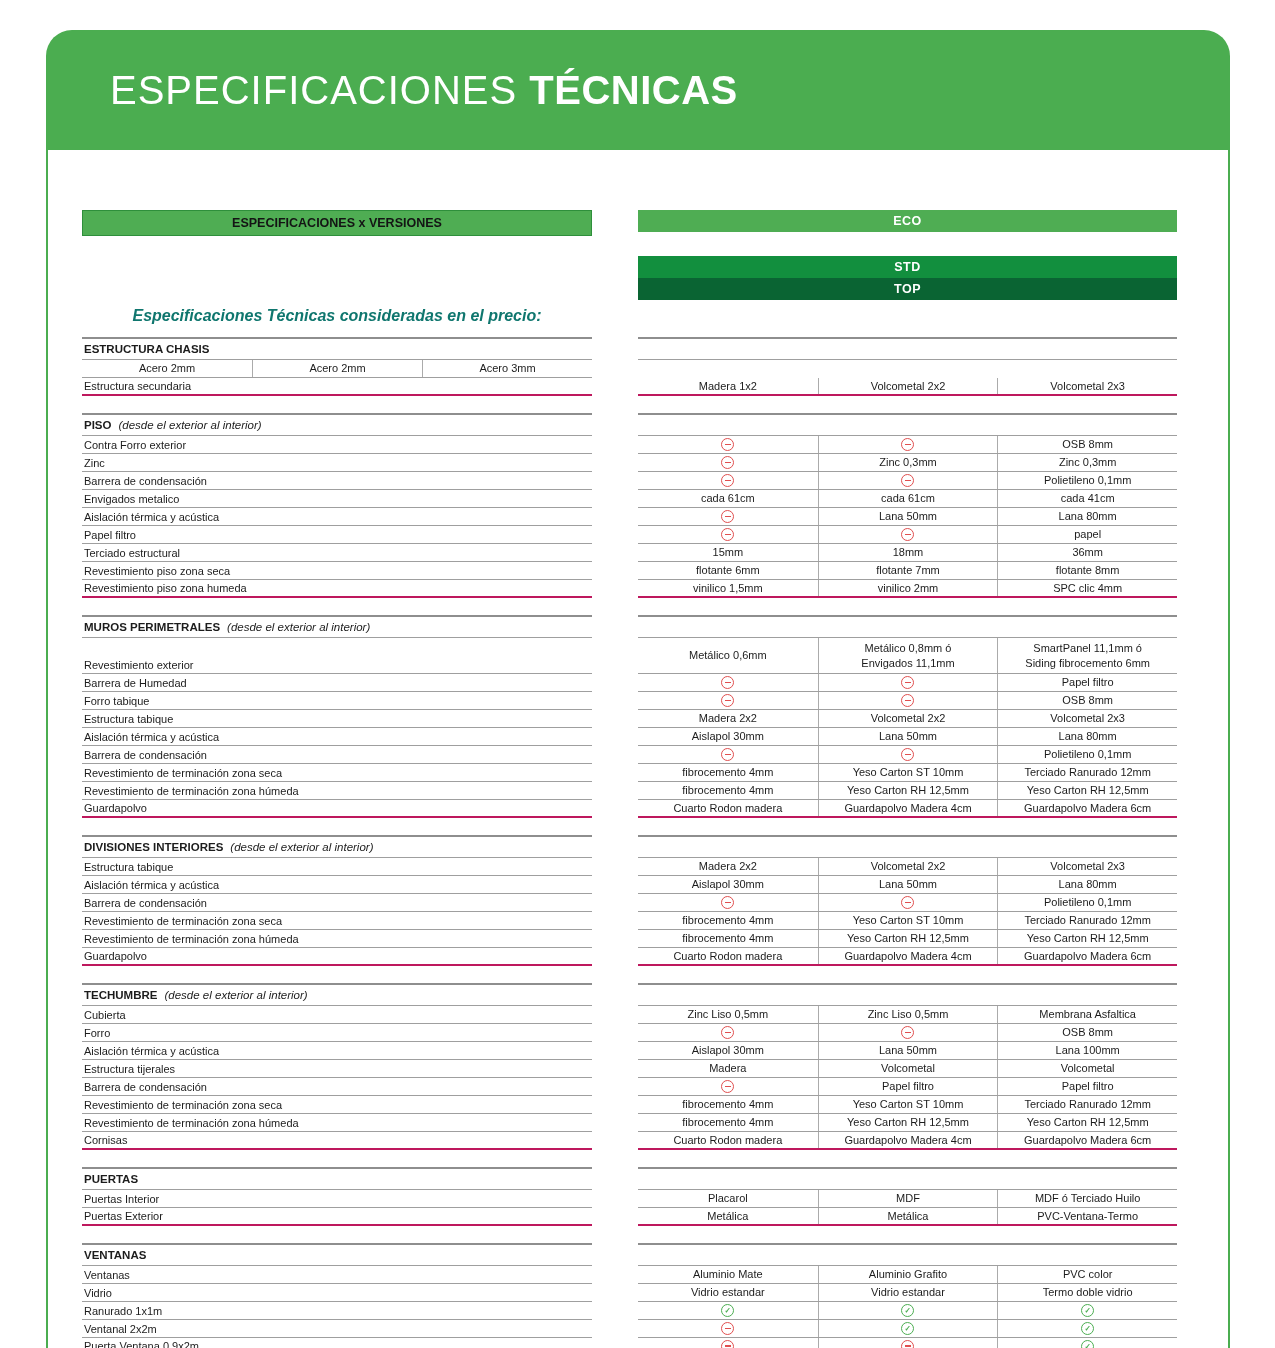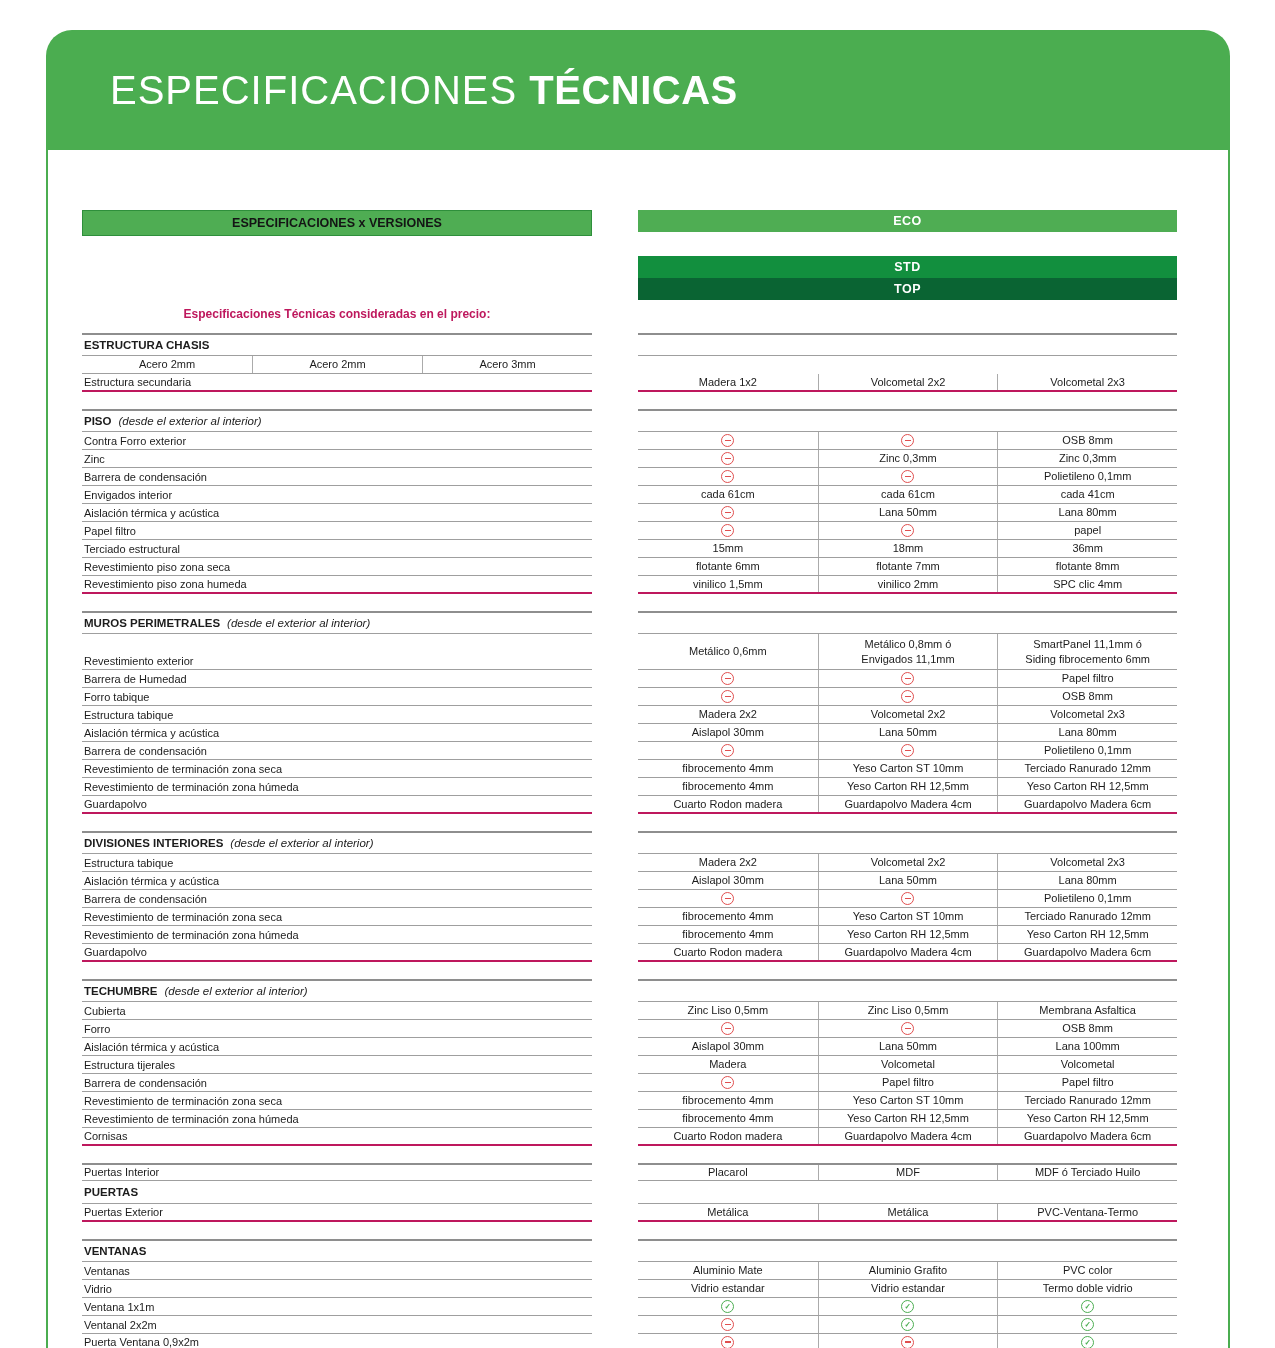--- a/index.html
+++ b/index.html
@@ -31,22 +31,22 @@
     font-weight:700; font-size:12.5px; color:#141414;
     border:1px solid #2e8f3b; box-sizing:border-box;
   }
   .col-bars { display:grid; grid-template-columns:1fr; column-gap:3px; }
   .col-bar {
     height:22px; display:flex; align-items:center; justify-content:center;
     color:#ffffff; font-weight:700; font-size:12.5px; letter-spacing:0.5px;
   }
 
   .subtitle {
-    width:510px; text-align:center; font-weight:700;
-    font-size:12px; color:#be185d; margin-top:7px;
+    width:510px; text-align:center; font-style:italic; font-weight:700;
+    font-size:16px; color:#0f766e; margin-top:7px;
   }
 
   .tbl { margin-top:12px; }
   .spacer { height:17px; }
 
   .row { display:grid; grid-template-columns:510px 1fr; column-gap:46px; }
   .seg { box-sizing:border-box; border-bottom:1.5px solid #9f9f9f; }
   .section .row:first-child .seg { border-top:2px solid #8e8e8e; }
   .section .row:last-child .seg { border-bottom:2px solid #be185d; }
 
@@ -157,21 +157,21 @@
           </div>
           <div class="row h-data">
             <div class="seg seg-label">Barrera de condensación</div>
             <div class="seg seg-values">
               <div class="vcell"><span class="icon no"></span></div>
               <div class="vcell"><span class="icon no"></span></div>
               <div class="vcell">Polietileno 0,1mm</div>
             </div>
           </div>
           <div class="row h-data">
-            <div class="seg seg-label">Envigados interior</div>
+            <div class="seg seg-label">Envigados metalico</div>
             <div class="seg seg-values">
               <div class="vcell">cada 61cm</div>
               <div class="vcell">cada 61cm</div>
               <div class="vcell">cada 41cm</div>
             </div>
           </div>
           <div class="row h-data">
             <div class="seg seg-label">Aislación térmica y acústica</div>
             <div class="seg seg-values">
               <div class="vcell"><span class="icon no"></span></div>
@@ -423,34 +423,34 @@
             <div class="seg seg-label">Cornisas</div>
             <div class="seg seg-values">
               <div class="vcell">Cuarto Rodon madera</div>
               <div class="vcell">Guardapolvo Madera 4cm</div>
               <div class="vcell">Guardapolvo Madera 6cm</div>
             </div>
           </div>
         </div>
         <div class="spacer"></div>
         <div class="section">
+          <div class="row h-head">
+            <div class="seg seg-label">
+              <span class="sec-title">PUERTAS</span>
+            </div>
+            <div class="seg seg-values plain"></div>
+          </div>
           <div class="row h-data">
             <div class="seg seg-label">Puertas Interior</div>
             <div class="seg seg-values">
               <div class="vcell">Placarol</div>
               <div class="vcell">MDF</div>
               <div class="vcell">MDF ó Terciado Huilo</div>
             </div>
           </div>
-          <div class="row h-head">
-            <div class="seg seg-label">
-              <span class="sec-title">PUERTAS</span>
-            </div>
-            <div class="seg seg-values plain"></div>
-          </div>
           <div class="row h-data">
             <div class="seg seg-label">Puertas Exterior</div>
             <div class="seg seg-values">
               <div class="vcell">Metálica</div>
               <div class="vcell">Metálica</div>
               <div class="vcell">PVC-Ventana-Termo</div>
             </div>
           </div>
         </div>
         <div class="spacer"></div>
@@ -471,21 +471,21 @@
           </div>
           <div class="row h-data">
             <div class="seg seg-label">Vidrio</div>
             <div class="seg seg-values">
               <div class="vcell">Vidrio estandar</div>
               <div class="vcell">Vidrio estandar</div>
               <div class="vcell">Termo doble vidrio</div>
             </div>
           </div>
           <div class="row h-data">
-            <div class="seg seg-label">Ventana 1x1m</div>
+            <div class="seg seg-label">Ranurado 1x1m</div>
             <div class="seg seg-values">
               <div class="vcell"><span class="icon yes"></span></div>
               <div class="vcell"><span class="icon yes"></span></div>
               <div class="vcell"><span class="icon yes"></span></div>
             </div>
           </div>
           <div class="row h-data">
             <div class="seg seg-label">Ventanal 2x2m</div>
             <div class="seg seg-values">
               <div class="vcell"><span class="icon no"></span></div>

